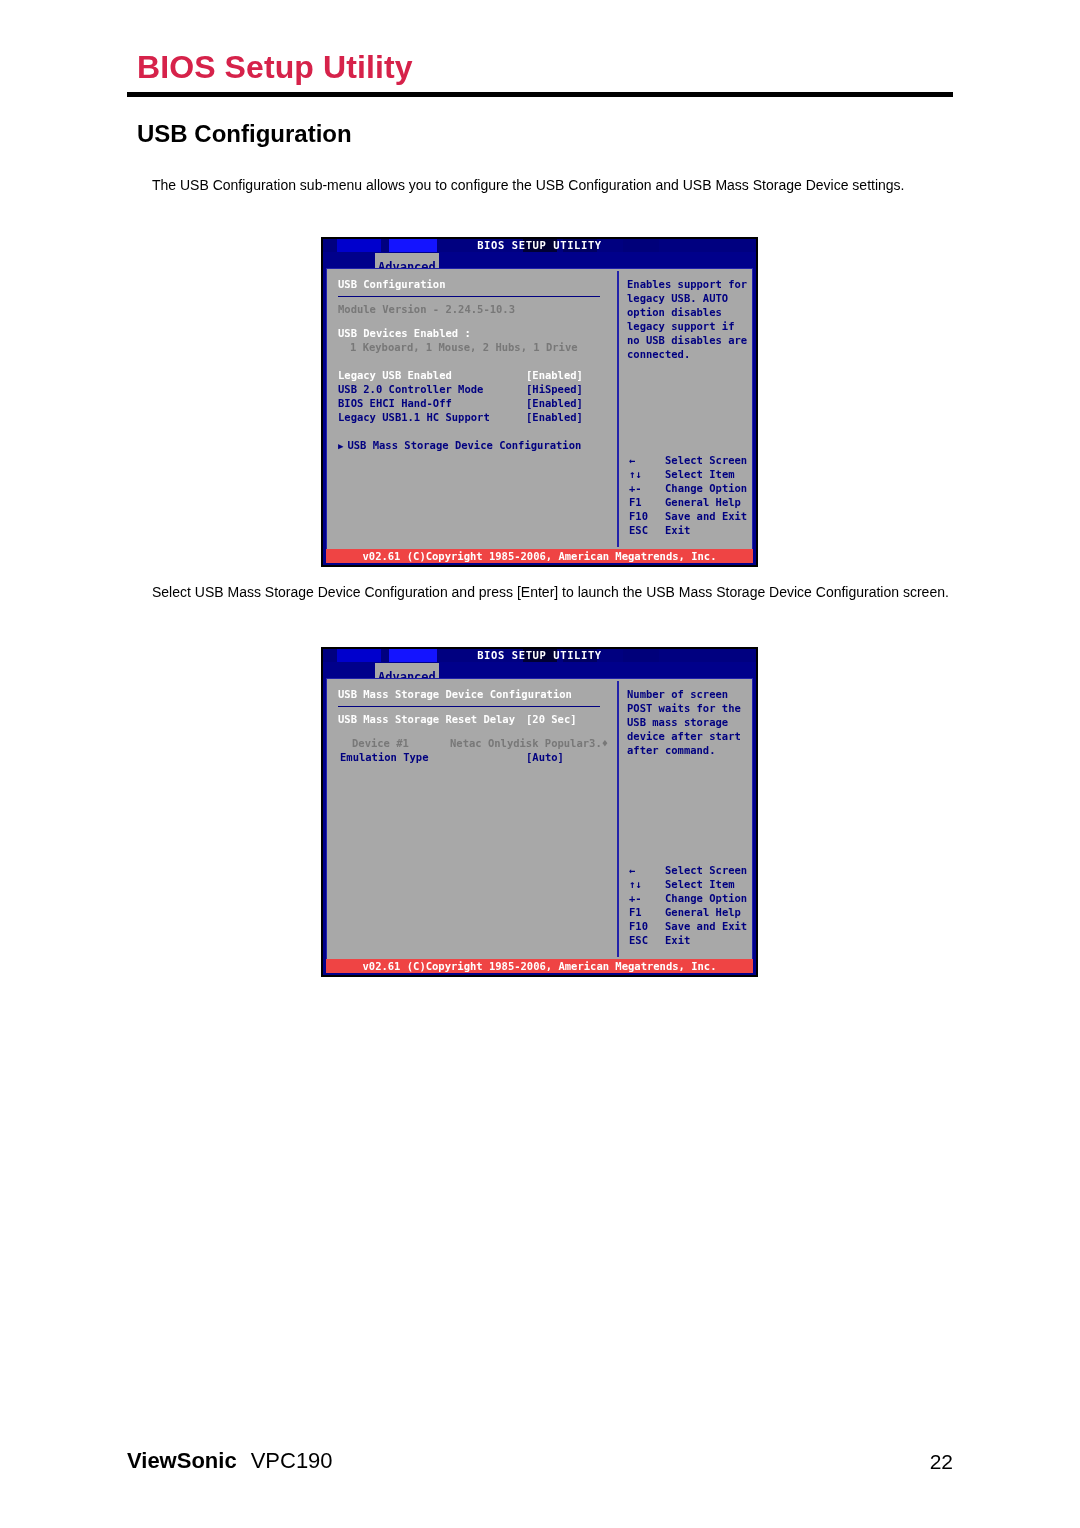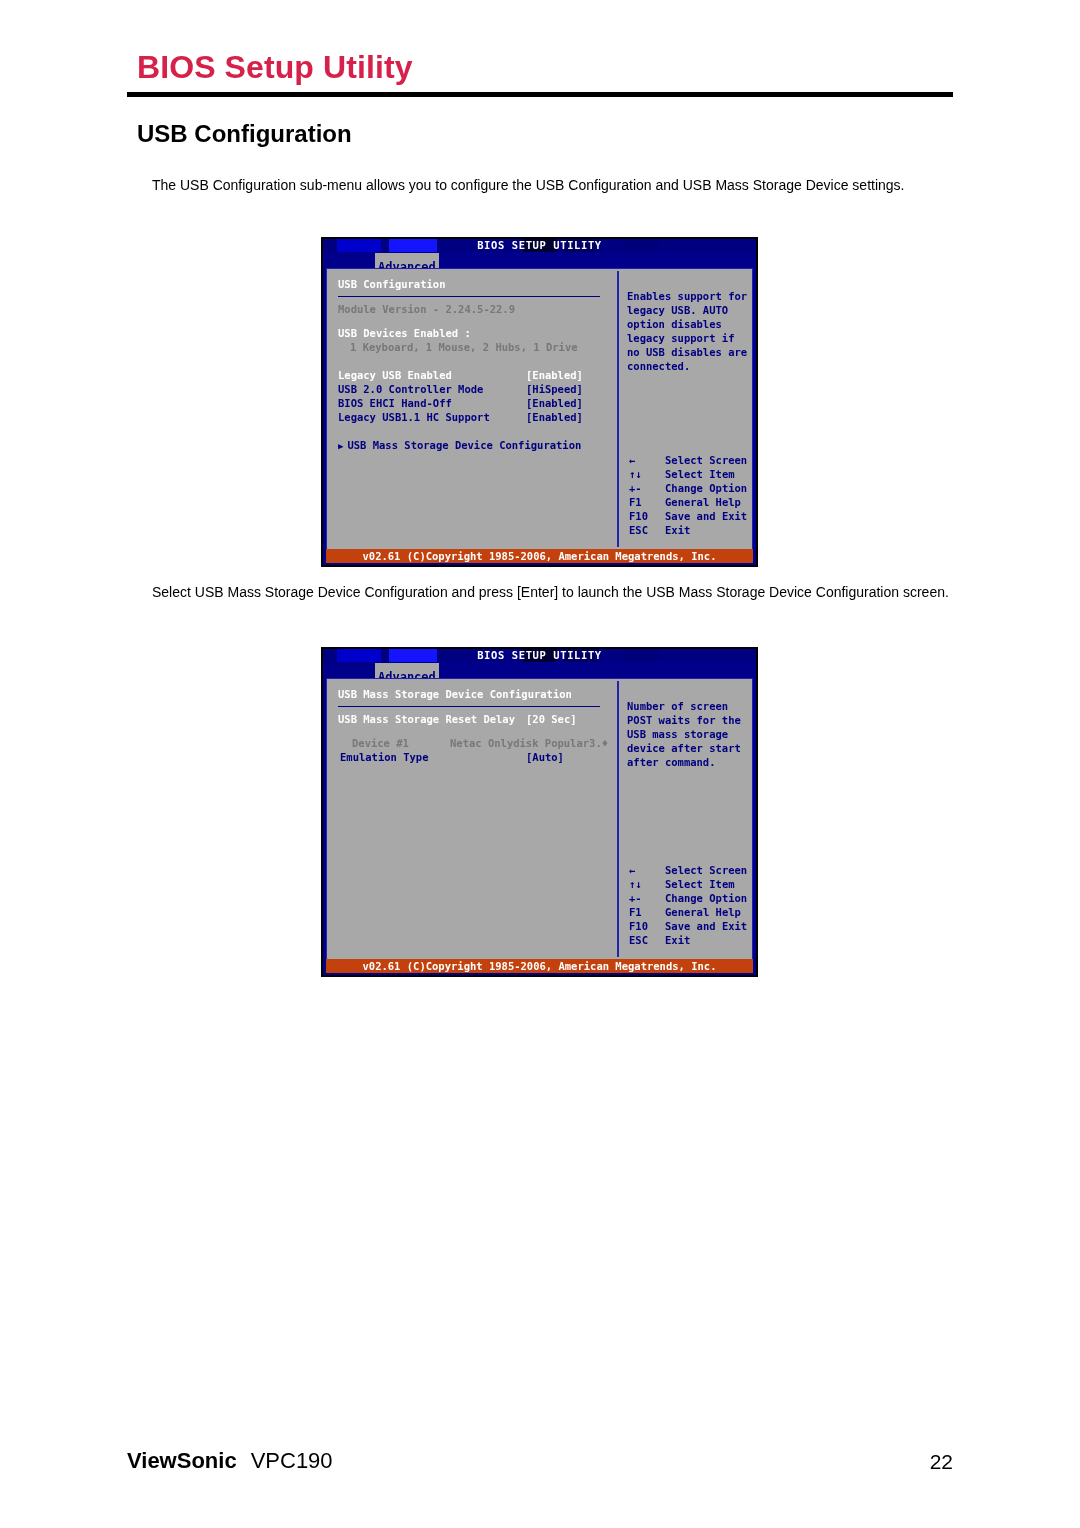--- a/index.html
+++ b/index.html
@@ -132,21 +132,21 @@
   }
   .bios-divider {
     width: 2px;
     background: #2222aa;
     margin: 2px 0;
   }
   .bios-right {
     position: relative;
     flex: 1;
     box-sizing: border-box;
-    padding: 20px 0 0 8px;
+    padding: 8px 0 0 8px;
   }
 
   .line {
     font-size: 10.5px;
     line-height: 14px;
     white-space: nowrap;
     font-weight: bold;
   }
   .t-white  { color: #FFFFFF; }
   .t-blue   { color: #000080; }
@@ -201,21 +201,21 @@
   .legend-row .ld { position: absolute; left: 38px; top: 0; }
 
   
   .bios-footer {
     position: absolute;
     left: 3px;
     right: 3px;
     bottom: 2px;
     height: 14px;
     line-height: 14px;
-    background: #c2410c;
+    background: #ef4444;
     color: #ffffff;
     font-size: 10.5px;
     font-weight: bold;
     text-align: center;
     white-space: nowrap;
   }
 
   
   .footer-brand {
     position: absolute;
@@ -254,21 +254,21 @@
   </div>
 
   <div class="bios-tabrow">
     <div class="bios-tab">Advanced</div>
   </div>
 
   <div class="bios-body">
     <div class="bios-left">
       <div class="line t-white">USB Configuration</div>
       <div class="hr-rule"></div>
-      <div class="line t-gray">Module Version - 2.24.5-22.9</div>
+      <div class="line t-gray">Module Version - 2.24.5-10.3</div>
       <div class="spacer-10"></div>
       <div class="line t-white">USB Devices Enabled :</div>
       <div class="line t-gray" style="padding-left:12px">1 Keyboard, 1 Mouse, 2 Hubs, 1 Drive</div>
       <div class="spacer-14"></div>
 
       <div class="line kv">
         <span class="k t-white">Legacy USB Enabled</span>
         <span class="v t-white">[Enabled]</span>
       </div>
       <div class="line kv">

